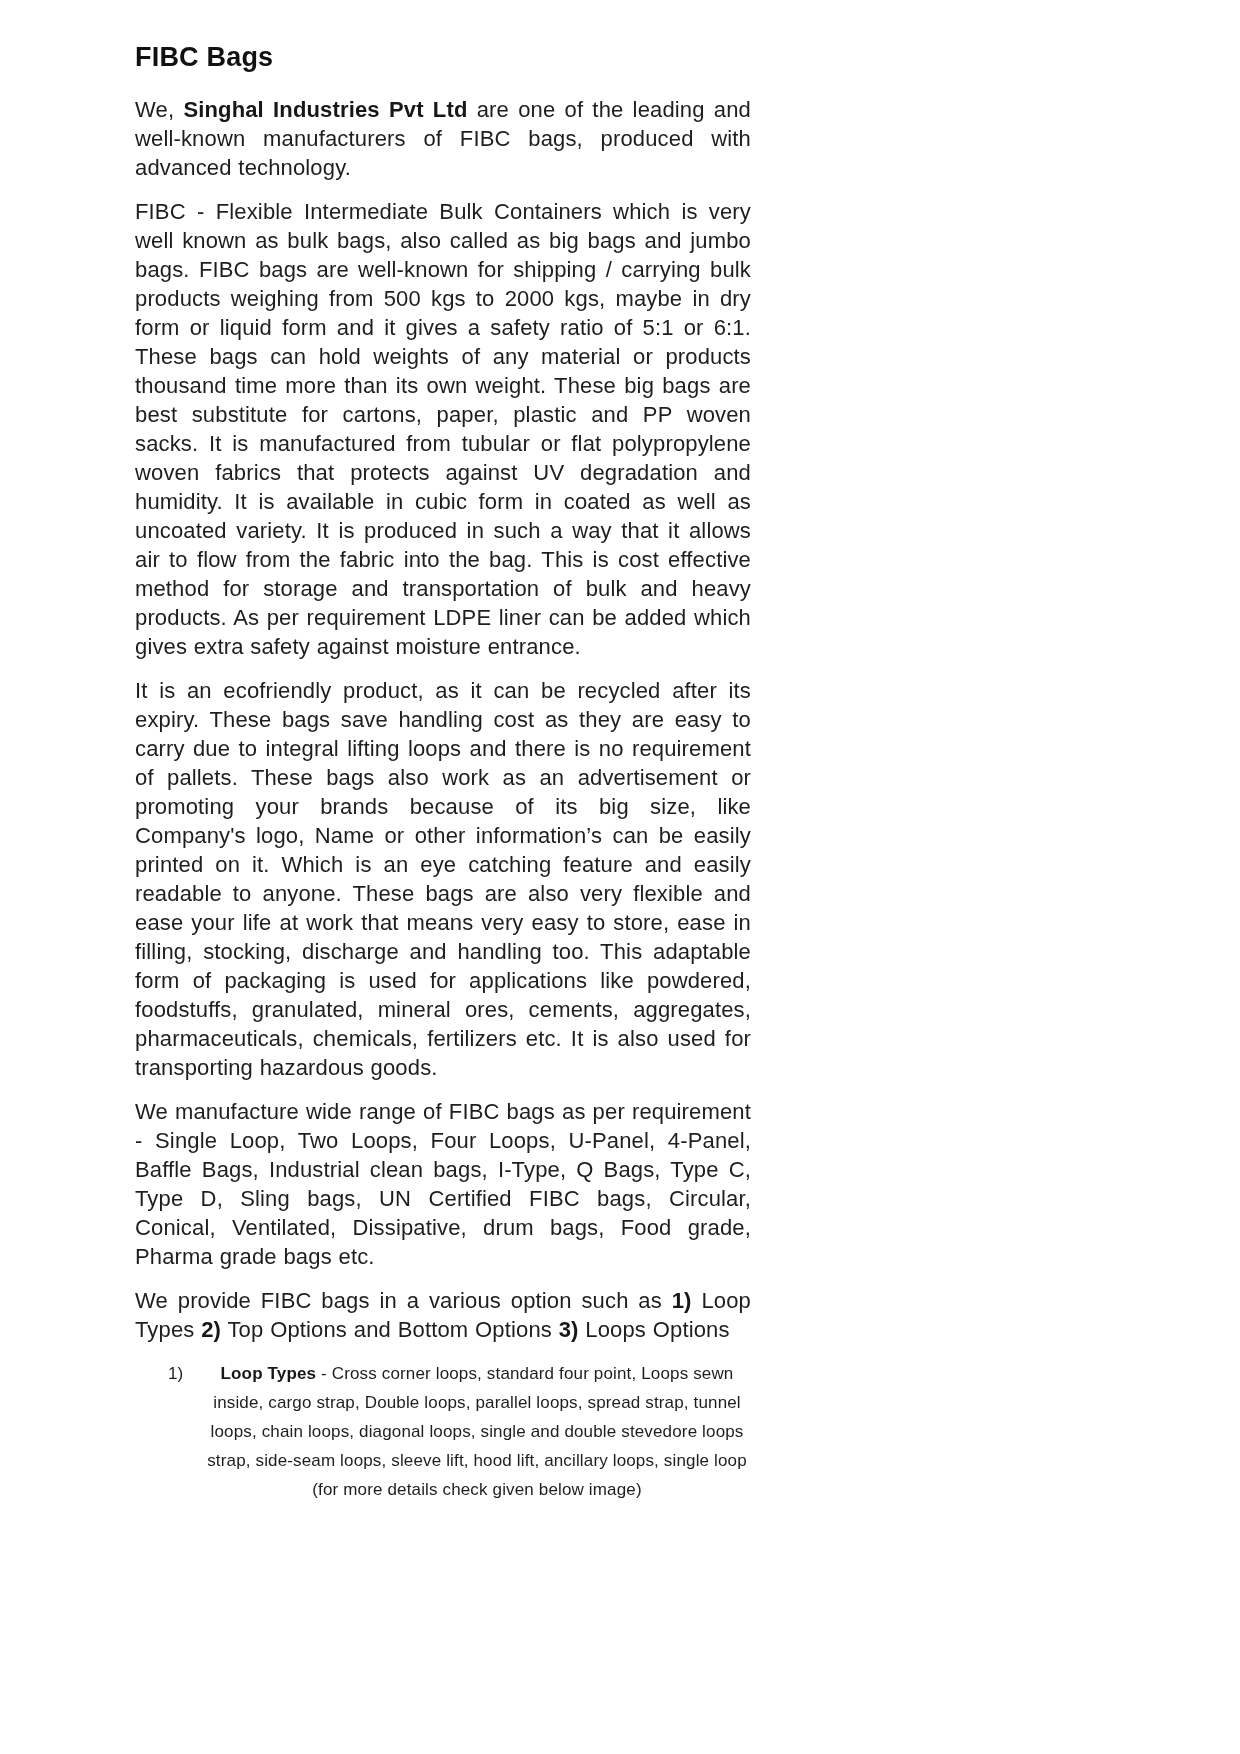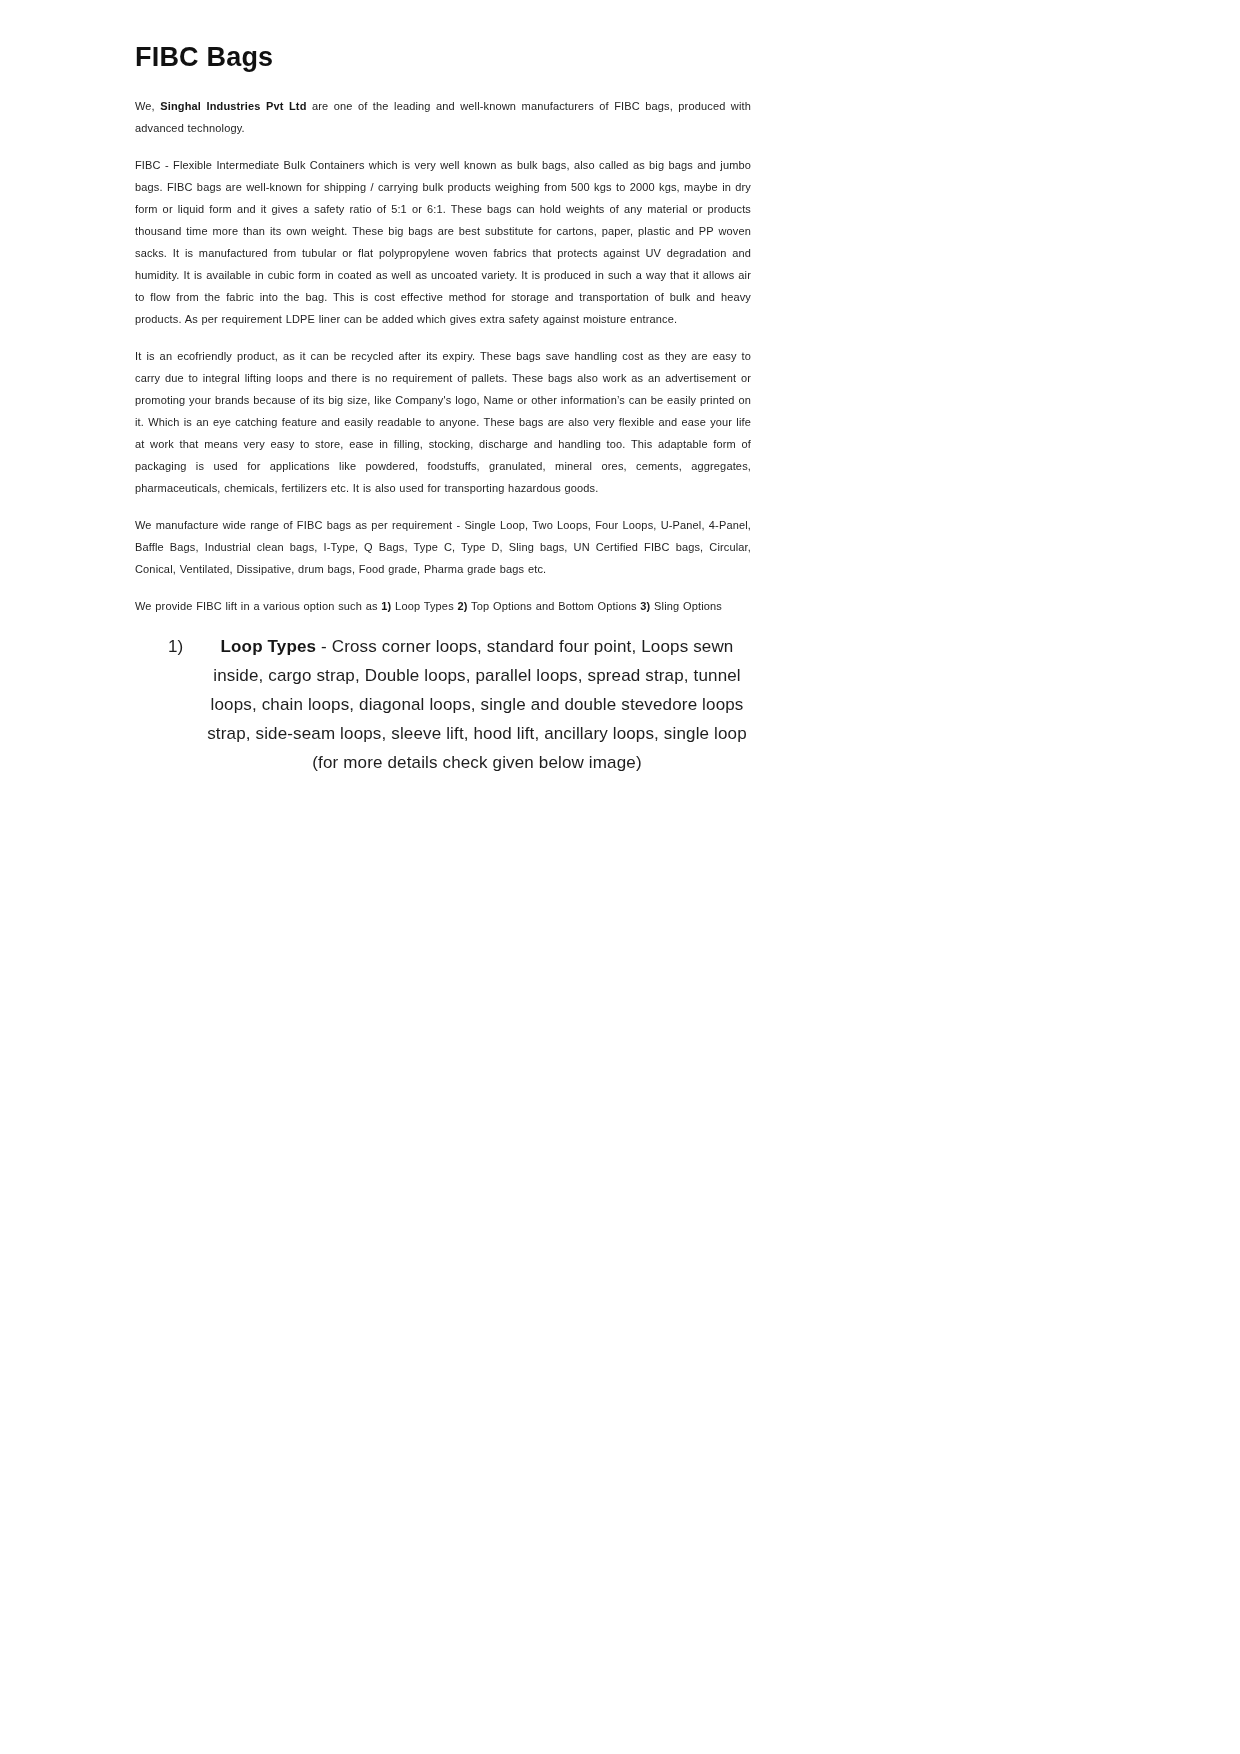--- a/index.html
+++ b/index.html
@@ -18,22 +18,22 @@
     padding: 42px 265px 0 135px;
   }
   h1.doc-title {
     font-size: 27px;
     font-weight: 700;
     color: #111111;
     letter-spacing: 0.2px;
     margin-bottom: 22px;
   }
   p.body-para {
-    font-size: 11px;
-    line-height: 22px;
+    font-size: 22px;
+    line-height: 29px;
     text-align: justify;
     margin-bottom: 15px;
     letter-spacing: 0.15px;
     word-spacing: 0.5px;
   }
   p.body-para b, .list-text b { font-weight: 700; color: #171717; }
   .numbered-list {
     margin-top: 4px;
     padding-left: 33px;
   }
@@ -61,21 +61,21 @@
   <h1 class="doc-title">FIBC Bags</h1>
 
   <p class="body-para"><span>We, </span><b>Singhal Industries Pvt Ltd</b><span> are one of the leading and well-known manufacturers of FIBC bags, produced with advanced technology.</span></p>
 
   <p class="body-para">FIBC - Flexible Intermediate Bulk Containers which is very well known as bulk bags, also called as big bags and jumbo bags. FIBC bags are well-known for shipping / carrying bulk products weighing from 500 kgs to 2000 kgs, maybe in dry form or liquid form and it gives a safety ratio of 5:1 or 6:1. These bags can hold weights of any material or products thousand time more than its own weight. These big bags are best substitute for cartons, paper, plastic and PP woven sacks. It is manufactured from tubular or flat polypropylene woven fabrics that protects against UV degradation and humidity. It is available in cubic form in coated as well as uncoated variety. It is produced in such a way that it allows air to flow from the fabric into the bag. This is cost effective method for storage and transportation of bulk and heavy products. As per requirement LDPE liner can be added which gives extra safety against moisture entrance.</p>
 
   <p class="body-para">It is an ecofriendly product, as it can be recycled after its expiry. These bags save handling cost as they are easy to carry due to integral lifting loops and there is no requirement of pallets. These bags also work as an advertisement or promoting your brands because of its big size, like Company's logo, Name or other information’s can be easily printed on it. Which is an eye catching feature and easily readable to anyone. These bags are also very flexible and ease your life at work that means very easy to store, ease in filling, stocking, discharge and handling too. This adaptable form of packaging is used for applications like powdered, foodstuffs, granulated, mineral ores, cements, aggregates, pharmaceuticals, chemicals, fertilizers etc. It is also used for transporting hazardous goods.</p>
 
   <p class="body-para">We manufacture wide range of FIBC bags as per requirement - Single Loop, Two Loops, Four Loops, U-Panel, 4-Panel, Baffle Bags, Industrial clean bags, I-Type, Q Bags, Type C, Type D, Sling bags, UN Certified FIBC bags, Circular, Conical, Ventilated, Dissipative, drum bags, Food grade, Pharma grade bags etc.</p>
 
-  <p class="body-para"><span>We provide FIBC lift in a various option such as </span><b>1)</b><span> Loop Types </span><b>2)</b><span> Top Options and Bottom Options </span><b>3)</b><span> Sling Options</span></p>
+  <p class="body-para"><span>We provide FIBC bags in a various option such as </span><b>1)</b><span> Loop Types </span><b>2)</b><span> Top Options and Bottom Options </span><b>3)</b><span> Loops Options</span></p>
 
   <div class="numbered-list">
     <div class="list-item">
       <span class="list-marker">1)</span>
       <span class="list-text"><b>Loop Types</b><span> - Cross corner loops, standard four point, Loops sewn inside, cargo strap, Double loops, parallel loops, spread strap, tunnel loops, chain loops, diagonal loops, single and double stevedore loops strap, side-seam loops, sleeve lift, hood lift, ancillary loops, single loop (for more details check given below image)</span></span>
     </div>
   </div>
 
 </div>
 

